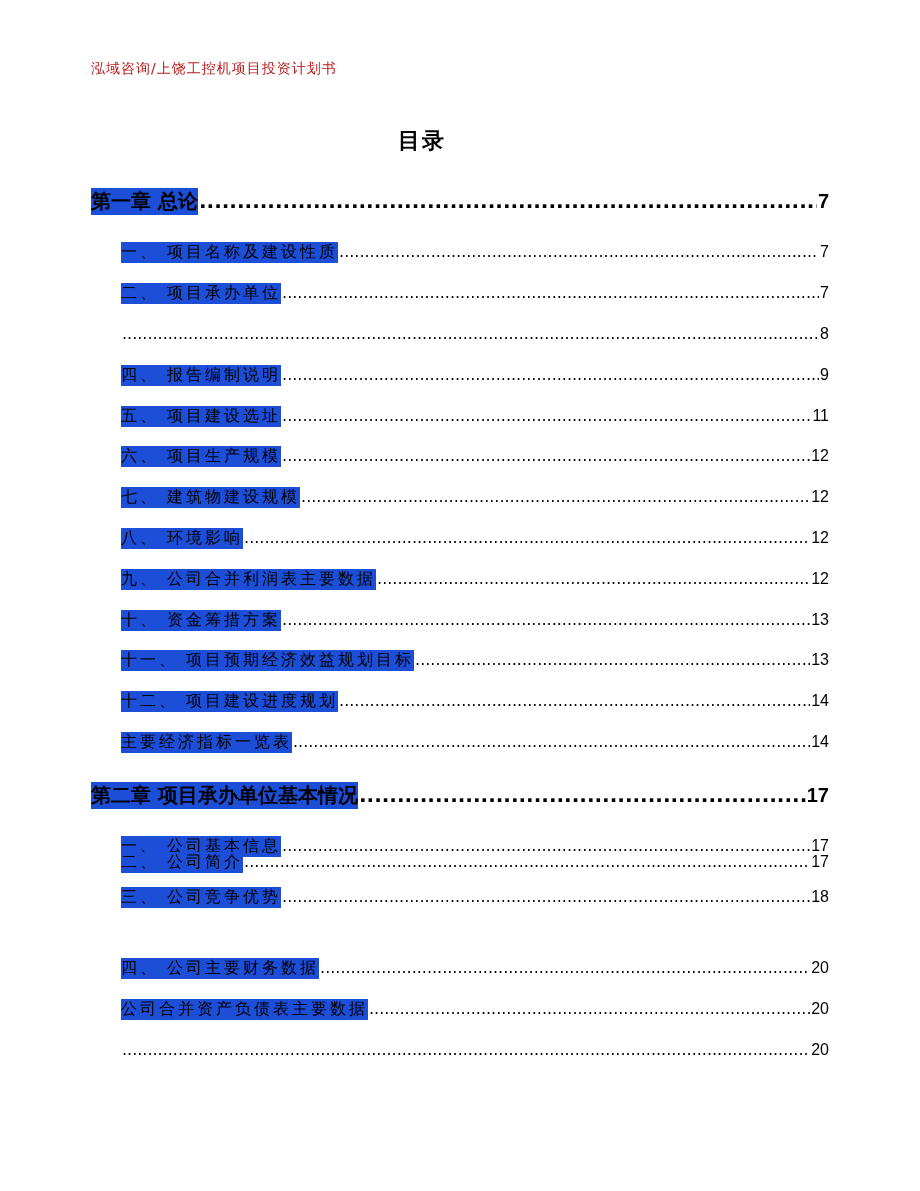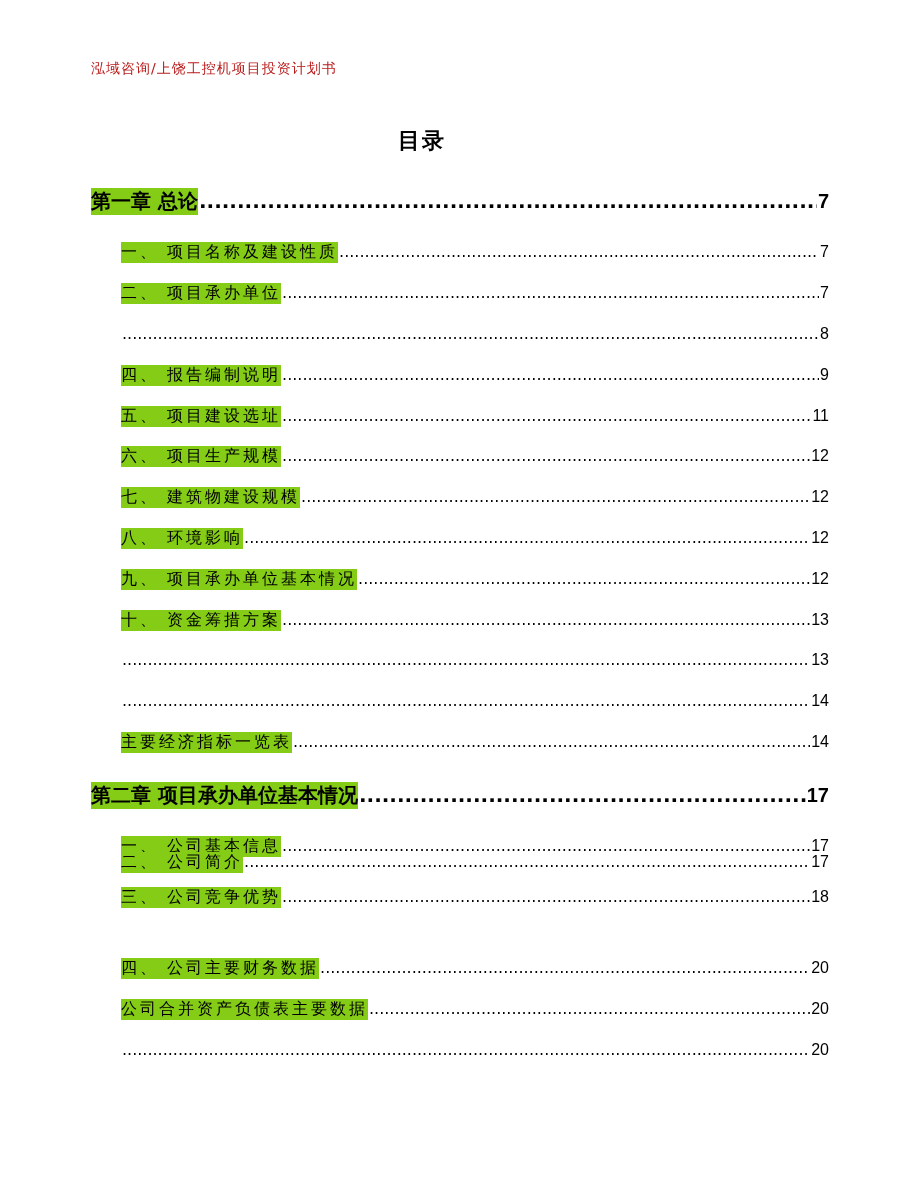--- a/index.html
+++ b/index.html
@@ -3,21 +3,21 @@
 <meta charset="utf-8">
 <style>
   html, body { margin: 0; padding: 0; background: #ffffff; }
   body { width: 920px; height: 1191px; position: relative; overflow: hidden;
          font-family: "DejaVu Sans", "Liberation Sans", sans-serif; color: #000; }
   .header { position: absolute; left: 91px; top: 60px; font-size: 14px; color: #b91c1c; letter-spacing: 1px; }
   .title { position: absolute; left: 0; width: 844px; top: 126px; text-align: center;
            font-size: 22px; font-weight: bold; letter-spacing: 2px; }
   .toc { position: absolute; left: 91px; top: 180px; width: 738px; }
   .row { display: flex; align-items: baseline; position: absolute; left: 0; right: 0; white-space: nowrap; }
-  .row .label { flex: 0 0 auto; background: #84cc16; }
+  .row .label { flex: 0 0 auto; background: #1d4ed8; }
   .row .leader { flex: 1 1 auto; overflow: hidden; margin: 0 1px; }
   .row .leader::after { content: "........................................................................................................................................................................................................................................................"; letter-spacing: 0px; }
   .row .page { flex: 0 0 auto; font-family: "Liberation Sans", sans-serif; }
   .chapter { font-size: 20px; font-weight: bold; }
   .chapter .leader { font-weight: bold; }
   .chapter .page { font-weight: bold; }
   .section { font-size: 16px; letter-spacing: 3px; }
   .section .page { letter-spacing: 0; }
   .section .leader { letter-spacing: 0; }
   .indent { padding-left: 30px; }
@@ -67,34 +67,36 @@
     <span class="label">七、 建筑物建设规模</span>
     <span class="leader"></span>
     <span class="page">12</span>
   </div>
   <div class="row section indent" style="top:348px">
     <span class="label">八、 环境影响</span>
     <span class="leader"></span>
     <span class="page">12</span>
   </div>
   <div class="row section indent" style="top:389px">
-    <span class="label">九、 项目承办单位基本情况</span>
+    <span class="label">九、 公司合并利润表主要数据</span>
     <span class="leader"></span>
     <span class="page">12</span>
   </div>
   <div class="row section indent" style="top:430px">
     <span class="label">十、 资金筹措方案</span>
     <span class="leader"></span>
     <span class="page">13</span>
   </div>
   <div class="row section indent" style="top:470px">
+    <span class="label">十一、 项目预期经济效益规划目标</span>
     <span class="leader"></span>
     <span class="page">13</span>
   </div>
   <div class="row section indent" style="top:511px">
+    <span class="label">十二、 项目建设进度规划</span>
     <span class="leader"></span>
     <span class="page">14</span>
   </div>
   <div class="row section indent" style="top:552px">
     <span class="label">主要经济指标一览表</span>
     <span class="leader"></span>
     <span class="page">14</span>
   </div>
   <div class="row chapter" style="top:602px">
     <span class="label">第二章 项目承办单位基本情况</span>

